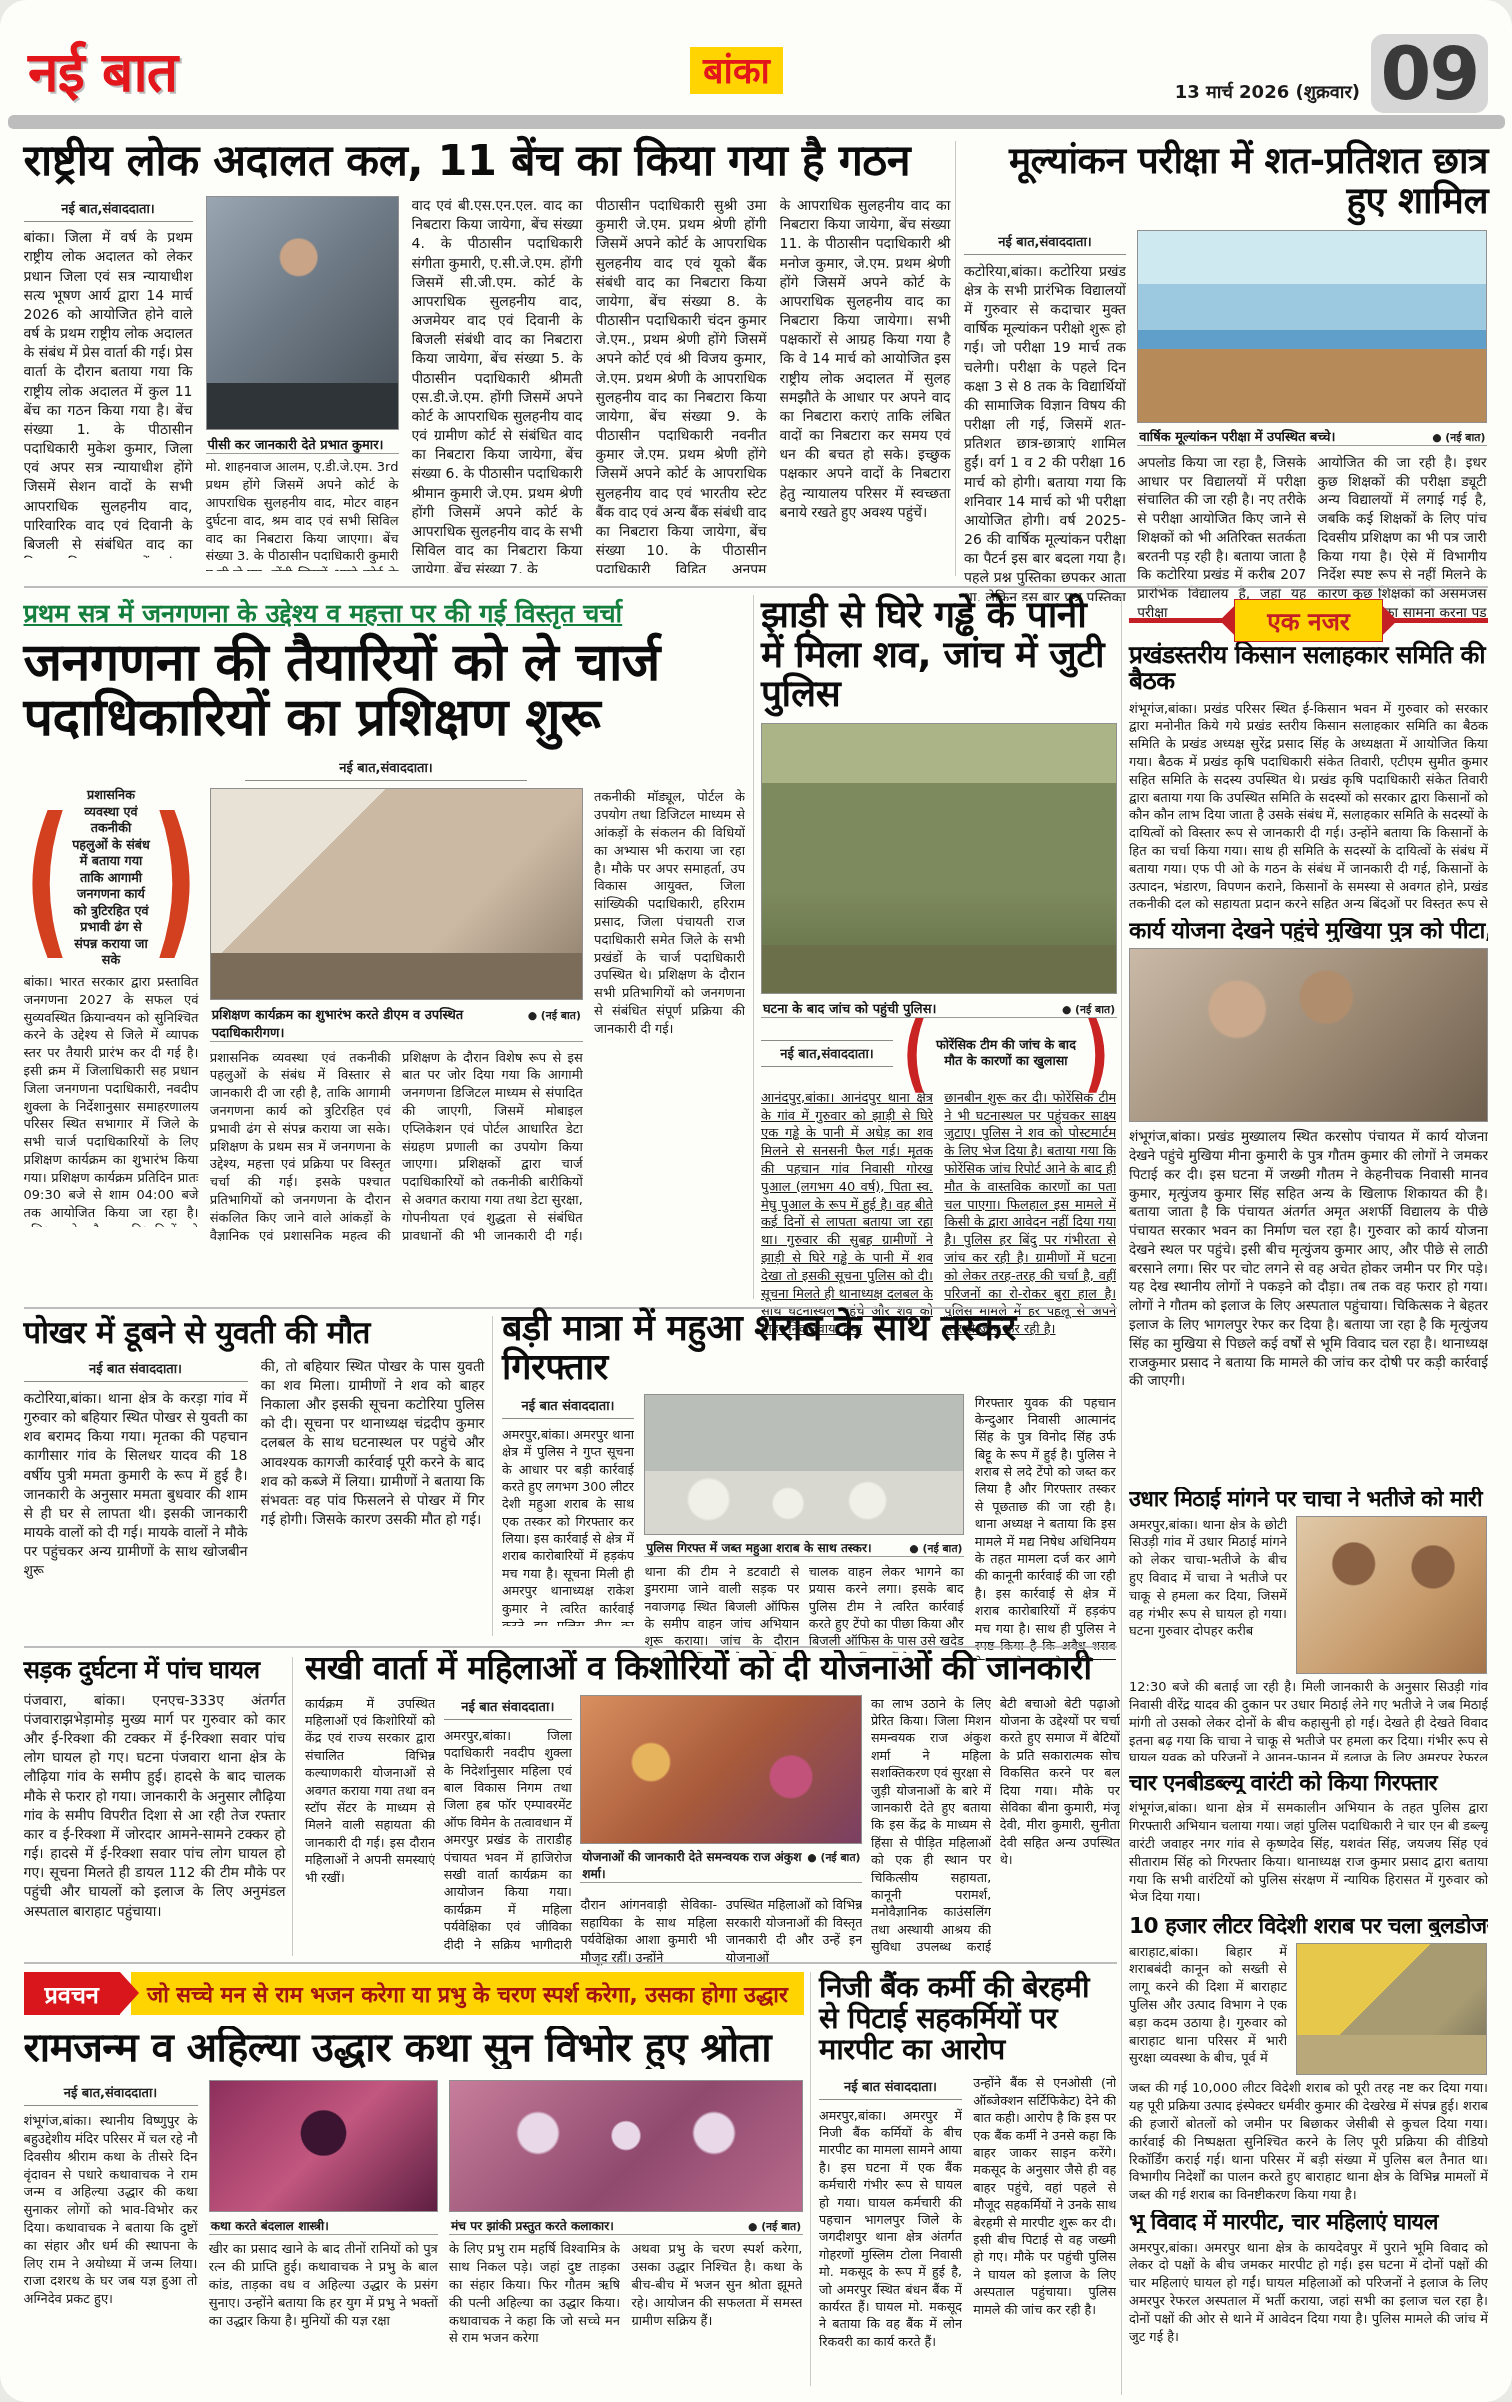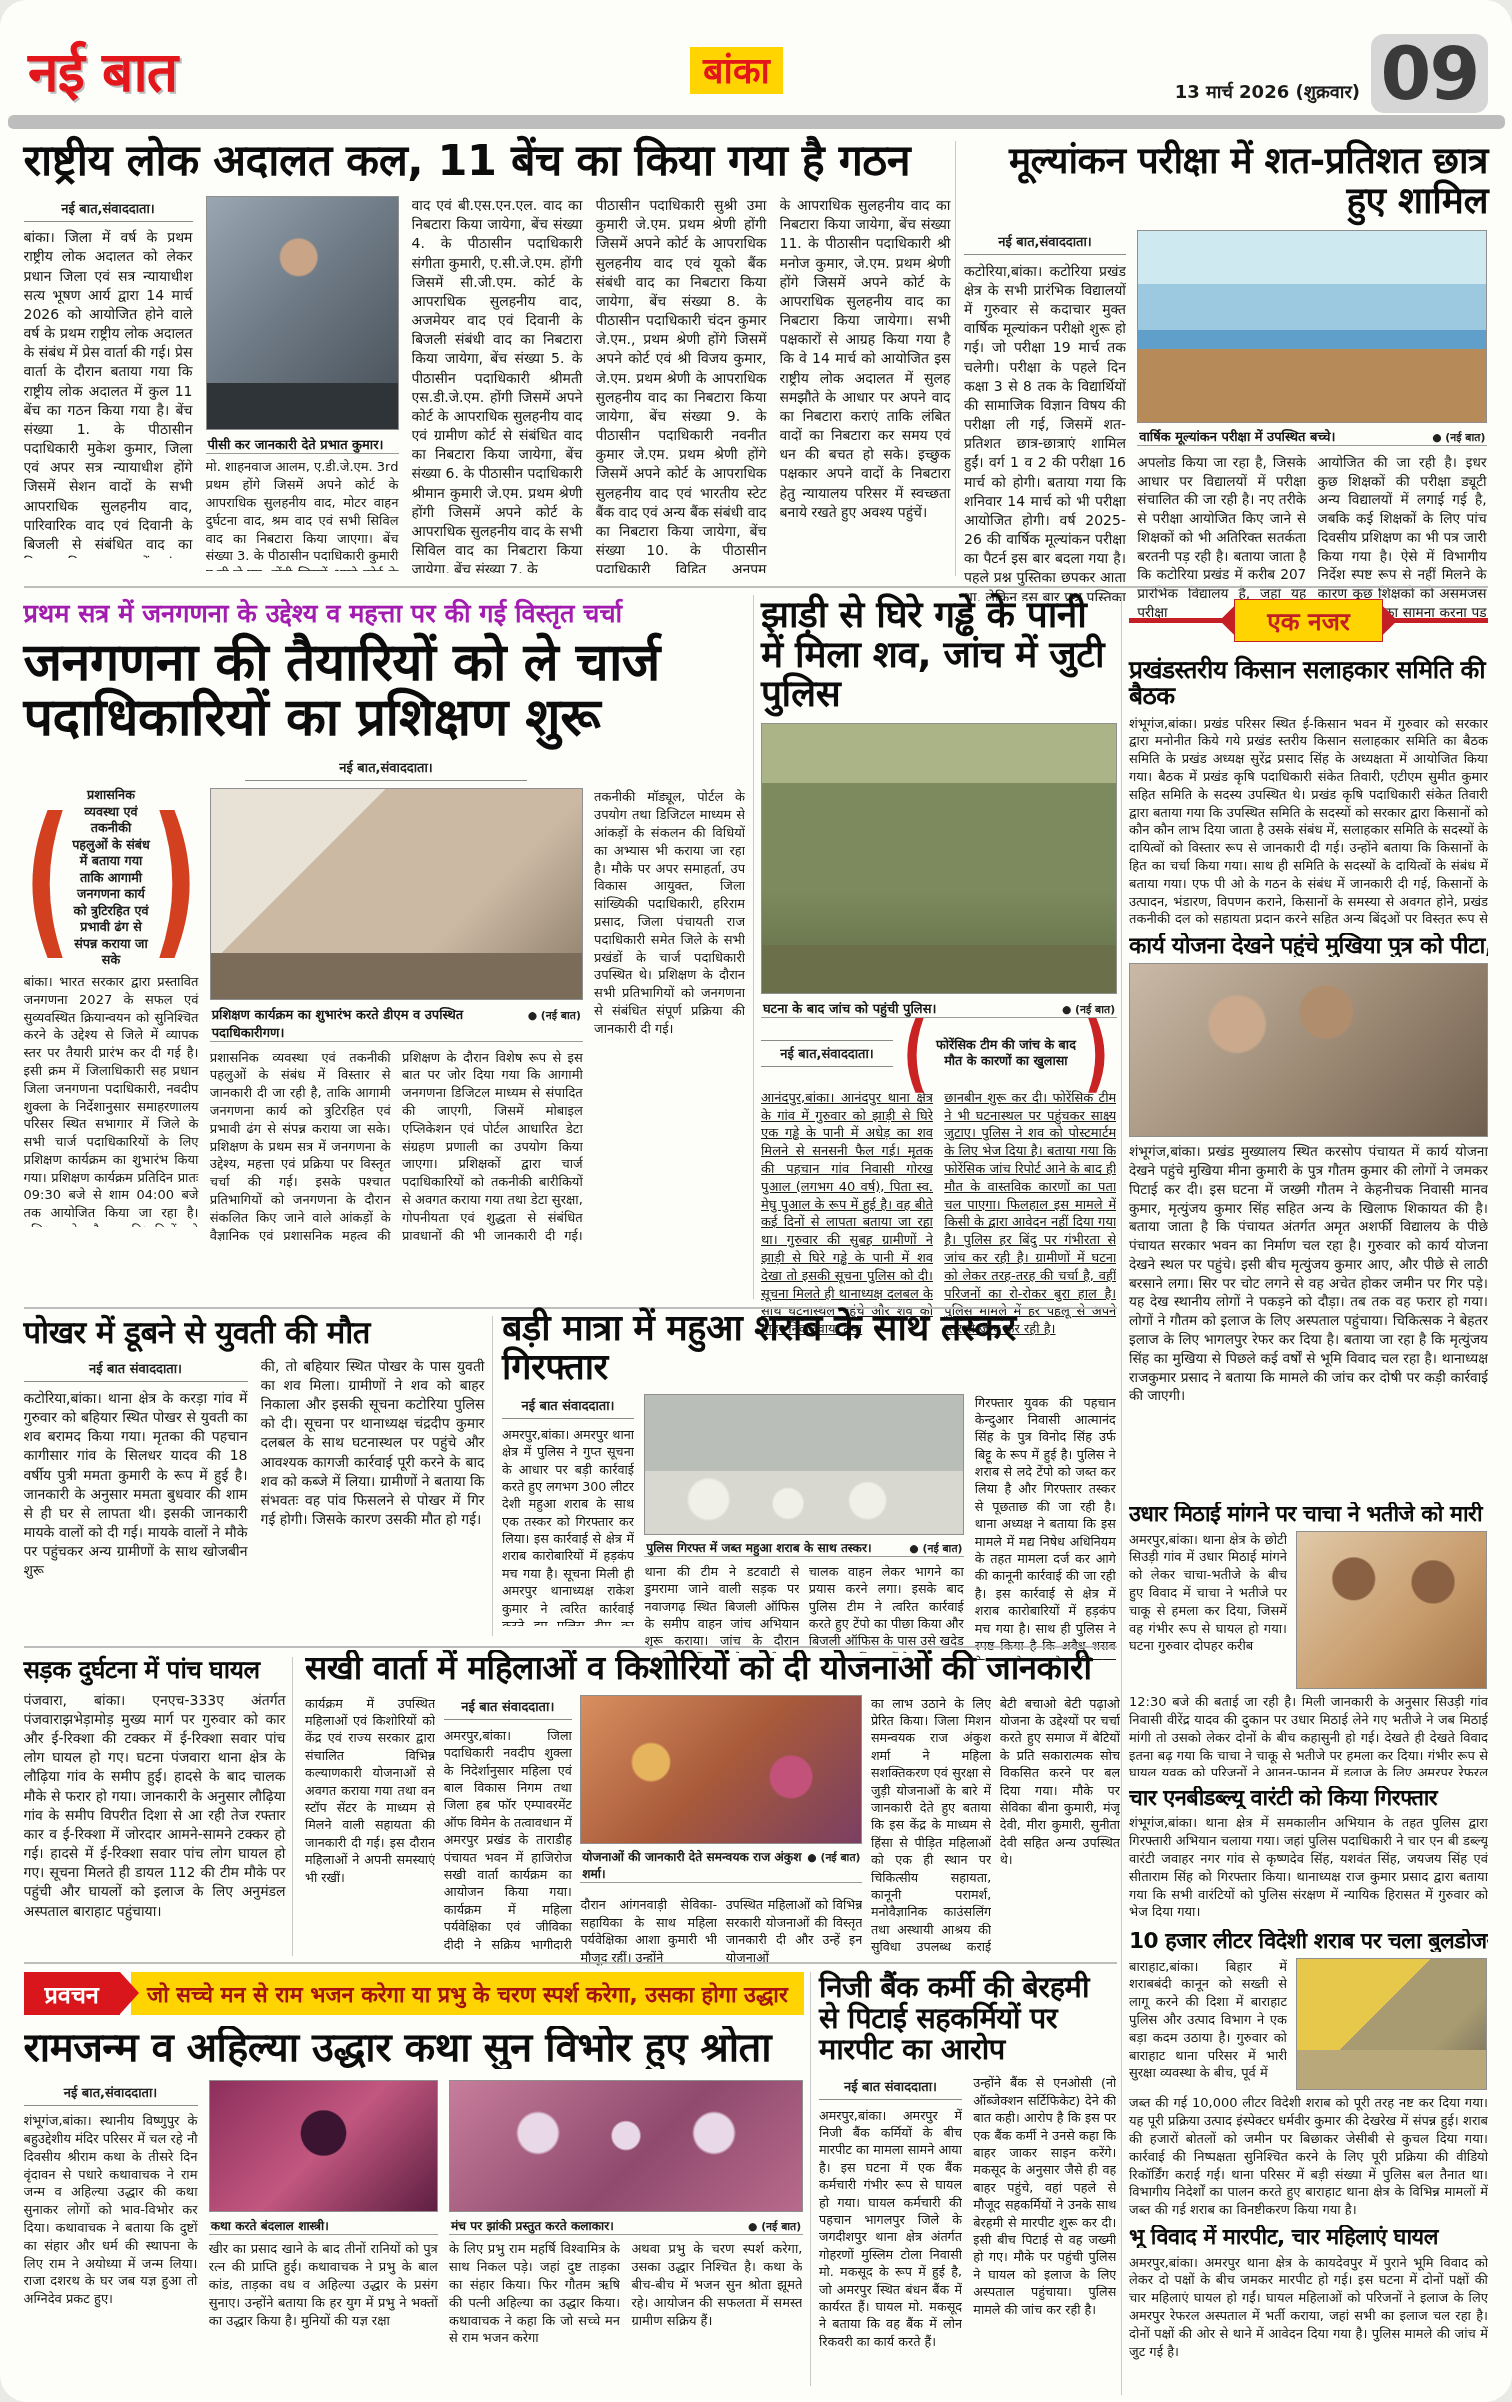--- a/index.html
+++ b/index.html
@@ -10,21 +10,21 @@
   .byline{font-weight:bold;font-size:13px;text-align:center;padding:2.8px 0 3.8px;
           border-bottom:0.9px solid #8a8a8a;margin-bottom:6.6px;color:#222;}
   .col{text-align:justify;font-size:14px;line-height:1.37;overflow:hidden;}
   .cols{display:flex;}
   .cap{font-weight:bold;font-size:13px;display:flex;justify-content:space-between;
        align-items:baseline;padding:4.7px 1.9px 0;border-bottom:0.9px solid #9a9a9a;}
   .cap .credit{font-size:10.8px;font-weight:bold;white-space:nowrap;color:#222;}
   .photo{overflow:hidden;border:0.9px solid #8f8f8f;box-sizing:border-box;}
   .vline{background:#c9c9c9;width:0.9px;}
   .hline{background:#bdbdbd;height:1.9px;}
-  .kicker{font-weight:bold;color:#a21caf;}
+  .kicker{font-weight:bold;color:#15803d;text-decoration:underline;}
   .quotebox{display:flex;align-items:center;font-weight:bold;font-size:14px;line-height:1.3;
             text-align:center;color:#1d1d1d;}
   .bigparen{font-size:104px;font-weight:bold;color:#d3401f;line-height:1;transform:scaleY(1.6);}
   .pull{display:flex;align-items:center;font-weight:bold;font-size:15px;line-height:1.25;text-align:center;}
   .pull .bigparen{font-size:56px;transform:scaleY(1.5);color:#c92323;}
   .eknazar{display:flex;align-items:center;}
   .eknazar .line{flex:1;height:4.7px;background:#c41f25;}
   .eknazar .diamond{width:21px;height:21px;background:#c41f25;transform:rotate(45deg);margin:0 -10.4px;z-index:2;}
   .eknazar .tag{background:#ffd400;color:#c41f25;font-weight:bold;font-size:24.5px;
                 padding:3.8px 32px;z-index:3;border:1.9px solid #c41f25;}
@@ -167,21 +167,21 @@
   <div class="abs" style="left:1129px;top:599px;width:359px;">
 
     <div class="eknazar">
       <div class="line"></div>
       <div class="diamond"></div>
       <div class="tag">एक नजर</div>
       <div class="diamond"></div>
       <div class="line"></div>
     </div>
 
-    <div class="hl" style="font-size:24.5px;margin-top:15px;">प्रखंडस्तरीय किसान सलाहकार समिति की बैठक</div>
+    <div class="hl" style="font-size:24.5px;margin-top:0;">प्रखंडस्तरीय किसान सलाहकार समिति की बैठक</div>
     <div class="col" style="height:209px;margin-top:5.6px;font-size:13px;">शंभूगंज,बांका। प्रखंड परिसर स्थित ई-किसान भवन में गुरुवार को सरकार द्वारा मनोनीत किये गये प्रखंड स्तरीय किसान सलाहकार समिति का बैठक समिति के प्रखंड अध्यक्ष सुरेंद्र प्रसाद सिंह के अध्यक्षता में आयोजित किया गया। बैठक में प्रखंड कृषि पदाधिकारी संकेत तिवारी, एटीएम सुमीत कुमार सहित समिति के सदस्य उपस्थित थे। प्रखंड कृषि पदाधिकारी संकेत तिवारी द्वारा बताया गया कि उपस्थित समिति के सदस्यों को सरकार द्वारा किसानों को कौन कौन लाभ दिया जाता है उसके संबंध में, सलाहकार समिति के सदस्यों के दायित्वों को विस्तार रूप से जानकारी दी गई। उन्होंने बताया कि किसानों के हित का चर्चा किया गया। साथ ही समिति के सदस्यों के दायित्वों के संबंध में बताया गया। एफ पी ओ के गठन के संबंध में जानकारी दी गई, किसानों के उत्पादन, भंडारण, विपणन कराने, किसानों के समस्या से अवगत होने, प्रखंड तकनीकी दल को सहायता प्रदान करने सहित अन्य बिंदुओं पर विस्तृत रूप से चर्चा किया गया। इस मौके पर समिति के सदस्य दिनेश प्रसाद सिंह, राजेश कुमार सिंह, मिथलेश गुप्ता, पंकज कुमार पंकज, राजीव कुमार, रंजन कुमार सिंह सहित अन्य उपस्थित थे।</div>
 
     <div class="hl" style="font-size:22.6px;margin-top:9.4px;white-space:nowrap;overflow:hidden;">कार्य योजना देखने पहुंचे मुखिया पुत्र को पीटा, रेफर</div>
     <div class="photo" style="height:174px;margin-top:5.6px;background:
          radial-gradient(circle at 30% 35%, #caa98c 0 10%, transparent 11%),
          radial-gradient(circle at 55% 28%, #b08d6d 0 11%, transparent 12%),
          linear-gradient(135deg,#c9b9a6 0%,#9b8974 55%,#6f5f4e 100%);"></div>
     <div class="col" style="height:350px;margin-top:5.6px;font-size:13.7px;">शंभूगंज,बांका। प्रखंड मुख्यालय स्थित करसोप पंचायत में कार्य योजना देखने पहुंचे मुखिया मीना कुमारी के पुत्र गौतम कुमार की लोगों ने जमकर पिटाई कर दी। इस घटना में जख्मी गौतम ने केहनीचक निवासी मानव कुमार, मृत्युंजय कुमार सिंह सहित अन्य के खिलाफ शिकायत की है। बताया जाता है कि पंचायत अंतर्गत अमृत अशर्फी विद्यालय के पीछे पंचायत सरकार भवन का निर्माण चल रहा है। गुरुवार को कार्य योजना देखने स्थल पर पहुंचे। इसी बीच मृत्युंजय कुमार आए, और पीछे से लाठी बरसाने लगा। सिर पर चोट लगने से वह अचेत होकर जमीन पर गिर पड़े। यह देख स्थानीय लोगों ने पकड़ने को दौड़ा। तब तक वह फरार हो गया। लोगों ने गौतम को इलाज के लिए अस्पताल पहुंचाया। चिकित्सक ने बेहतर इलाज के लिए भागलपुर रेफर कर दिया है। बताया जा रहा है कि मृत्युंजय सिंह का मुखिया से पिछले कई वर्षों से भूमि विवाद चल रहा है। थानाध्यक्ष राजकुमार प्रसाद ने बताया कि मामले की जांच कर दोषी पर कड़ी कार्रवाई की जाएगी।</div>
 
     <div class="hl" style="font-size:21.7px;margin-top:9.4px;white-space:nowrap;overflow:hidden;">उधार मिठाई मांगने पर चाचा ने भतीजे को मारी चाकू</div>

